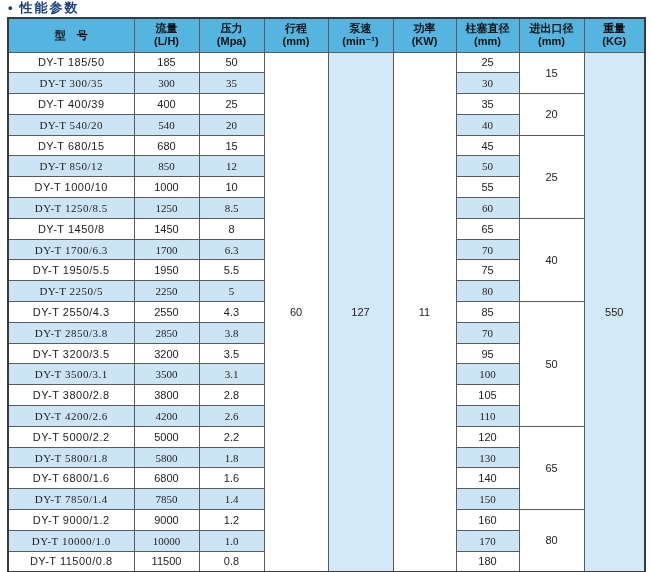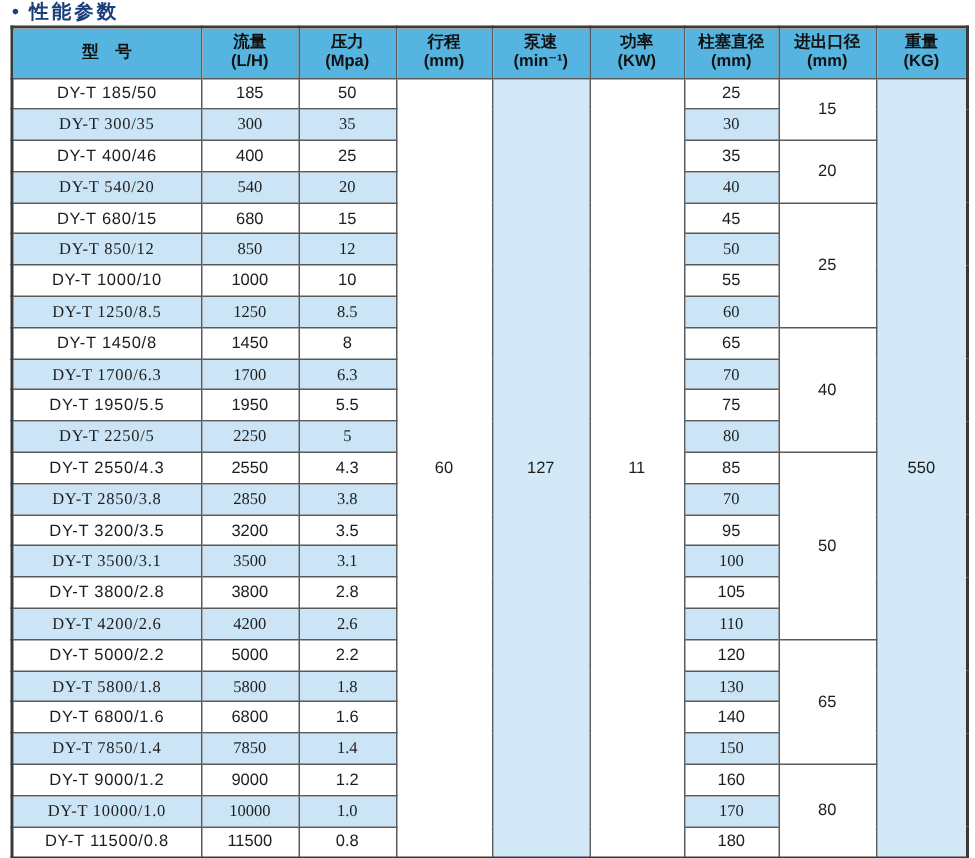--- a/index.html
+++ b/index.html
@@ -142,21 +142,21 @@
           <td class="merged white" rowspan="2">15</td>
           <td class="merged blue" rowspan="25">550</td>
         </tr>
         <tr class="stripe">
           <td class="model">DY-T 300/35</td>
           <td class="num">300</td>
           <td class="num">35</td>
           <td class="num">30</td>
         </tr>
         <tr class="plain">
-          <td class="model">DY-T 400/46</td>
+          <td class="model">DY-T 400/39</td>
           <td class="num">400</td>
           <td class="num">25</td>
           <td class="num">35</td>
           <td class="merged white" rowspan="2">20</td>
         </tr>
         <tr class="stripe">
           <td class="model">DY-T 540/20</td>
           <td class="num">540</td>
           <td class="num">20</td>
           <td class="num">40</td>

